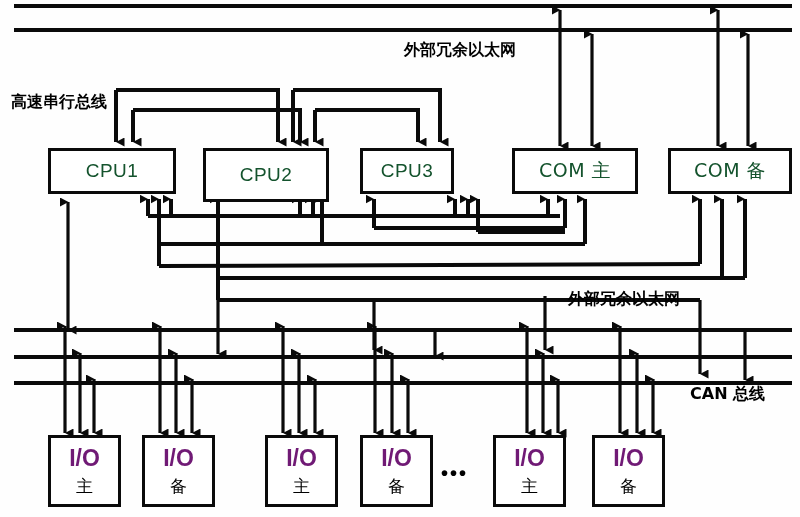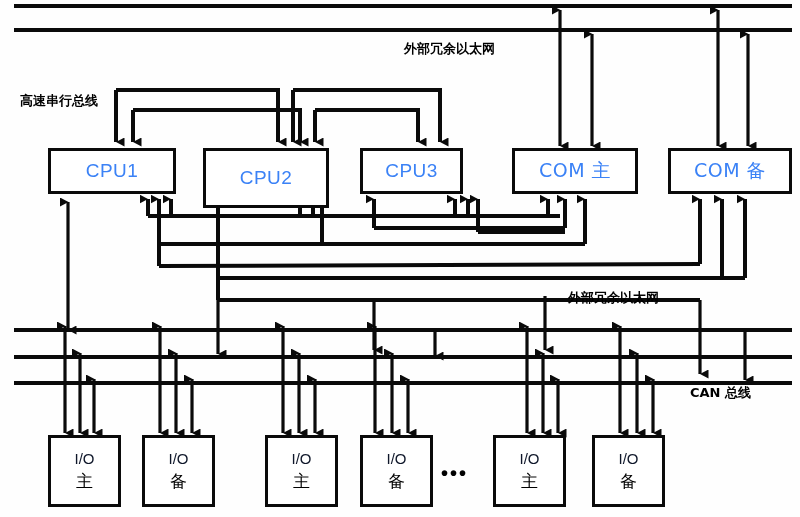--- a/index.html
+++ b/index.html
@@ -27,44 +27,45 @@
     box-sizing: border-box;
     border: 3px solid #0a0a0a;
     background: #ffffff;
     display: flex;
     align-items: center;
     justify-content: center;
     z-index: 5;
   }
   .node-label {
     font-size: 19px;
-    color: #3b82f6;
+    color: #14532d;
     letter-spacing: 0.5px;
     white-space: nowrap;
     font-family: "Liberation Sans", sans-serif;
   }
   .io-node {
     flex-direction: column;
     border-width: 3px;
   }
   .io-node .io-top {
-    font-size: 15px;
+    font-size: 23px;
     line-height: 1.15;
-    color: #0f172a;
+    color: #701a75;
+    font-weight: bold;
   }
   .io-node .io-sub {
     font-size: 17px;
     line-height: 1.25;
     color: #000;
     margin-top: 4px;
     font-family: "DejaVu Sans", sans-serif;
   }
   .caption {
     position: absolute;
-    font-size: 13px;
+    font-size: 16px;
     font-weight: bold;
     color: #000000;
     white-space: nowrap;
     z-index: 6;
     font-family: "DejaVu Sans", sans-serif;
   }
   .ellipsis {
     position: absolute;
     font-size: 20px;
     font-weight: bold;
@@ -197,24 +198,24 @@
 
       <line x1="620" y1="326" x2="620" y2="433" marker-start="url(#ah-start)" marker-end="url(#ah-end)"></line>
       <line x1="637" y1="353" x2="637" y2="433" marker-start="url(#ah-start)" marker-end="url(#ah-end)"></line>
       <line x1="653" y1="379" x2="653" y2="433" marker-start="url(#ah-start)" marker-end="url(#ah-end)"></line>
     </g>
   </svg>
 
   <div class="node" style="left:48px; top:148px; width:128px; height:46px;">
     <span class="node-label">CPU1</span>
   </div>
-  <div class="node" style="left:203px; top:148px; width:126px; height:60px;">
+  <div class="node" style="left:203px; top:148px; width:126px; height:54px;">
     <span class="node-label">CPU2</span>
   </div>
-  <div class="node" style="left:360px; top:148px; width:103px; height:46px;">
+  <div class="node" style="left:360px; top:148px; width:94px; height:46px;">
     <span class="node-label">CPU3</span>
   </div>
 
   <div class="node" style="left:512px; top:148px; width:126px; height:46px;">
     <span class="node-label cjk">COM 主</span>
   </div>
   <div class="node" style="left:668px; top:148px; width:124px; height:46px;">
     <span class="node-label cjk">COM 备</span>
   </div>
 
@@ -240,19 +241,19 @@
   </div>
   <div class="node io-node" style="left:592px; top:435px; width:73px; height:72px;">
     <span class="io-top">I/O</span>
     <span class="io-sub">备</span>
   </div>
 
   <div class="ellipsis" style="left:441px; top:462px;">•••</div>
 
   <div class="caption" style="left:404px; top:40px;">外部冗余以太网</div>
 
-  <div class="caption" style="left:20px; top:92px;font-family:Liberation Serif, serif;">高速串行总线</div>
+  <div class="caption" style="left:11px; top:92px;font-family:Liberation Serif, serif;">高速串行总线</div>
 
   <div class="caption" style="left:568px; top:289px;">外部冗余以太网</div>
 
   <div class="caption" style="left:690px; top:384px;">CAN 总线</div>
 
 </div>
 
 </body></html>

